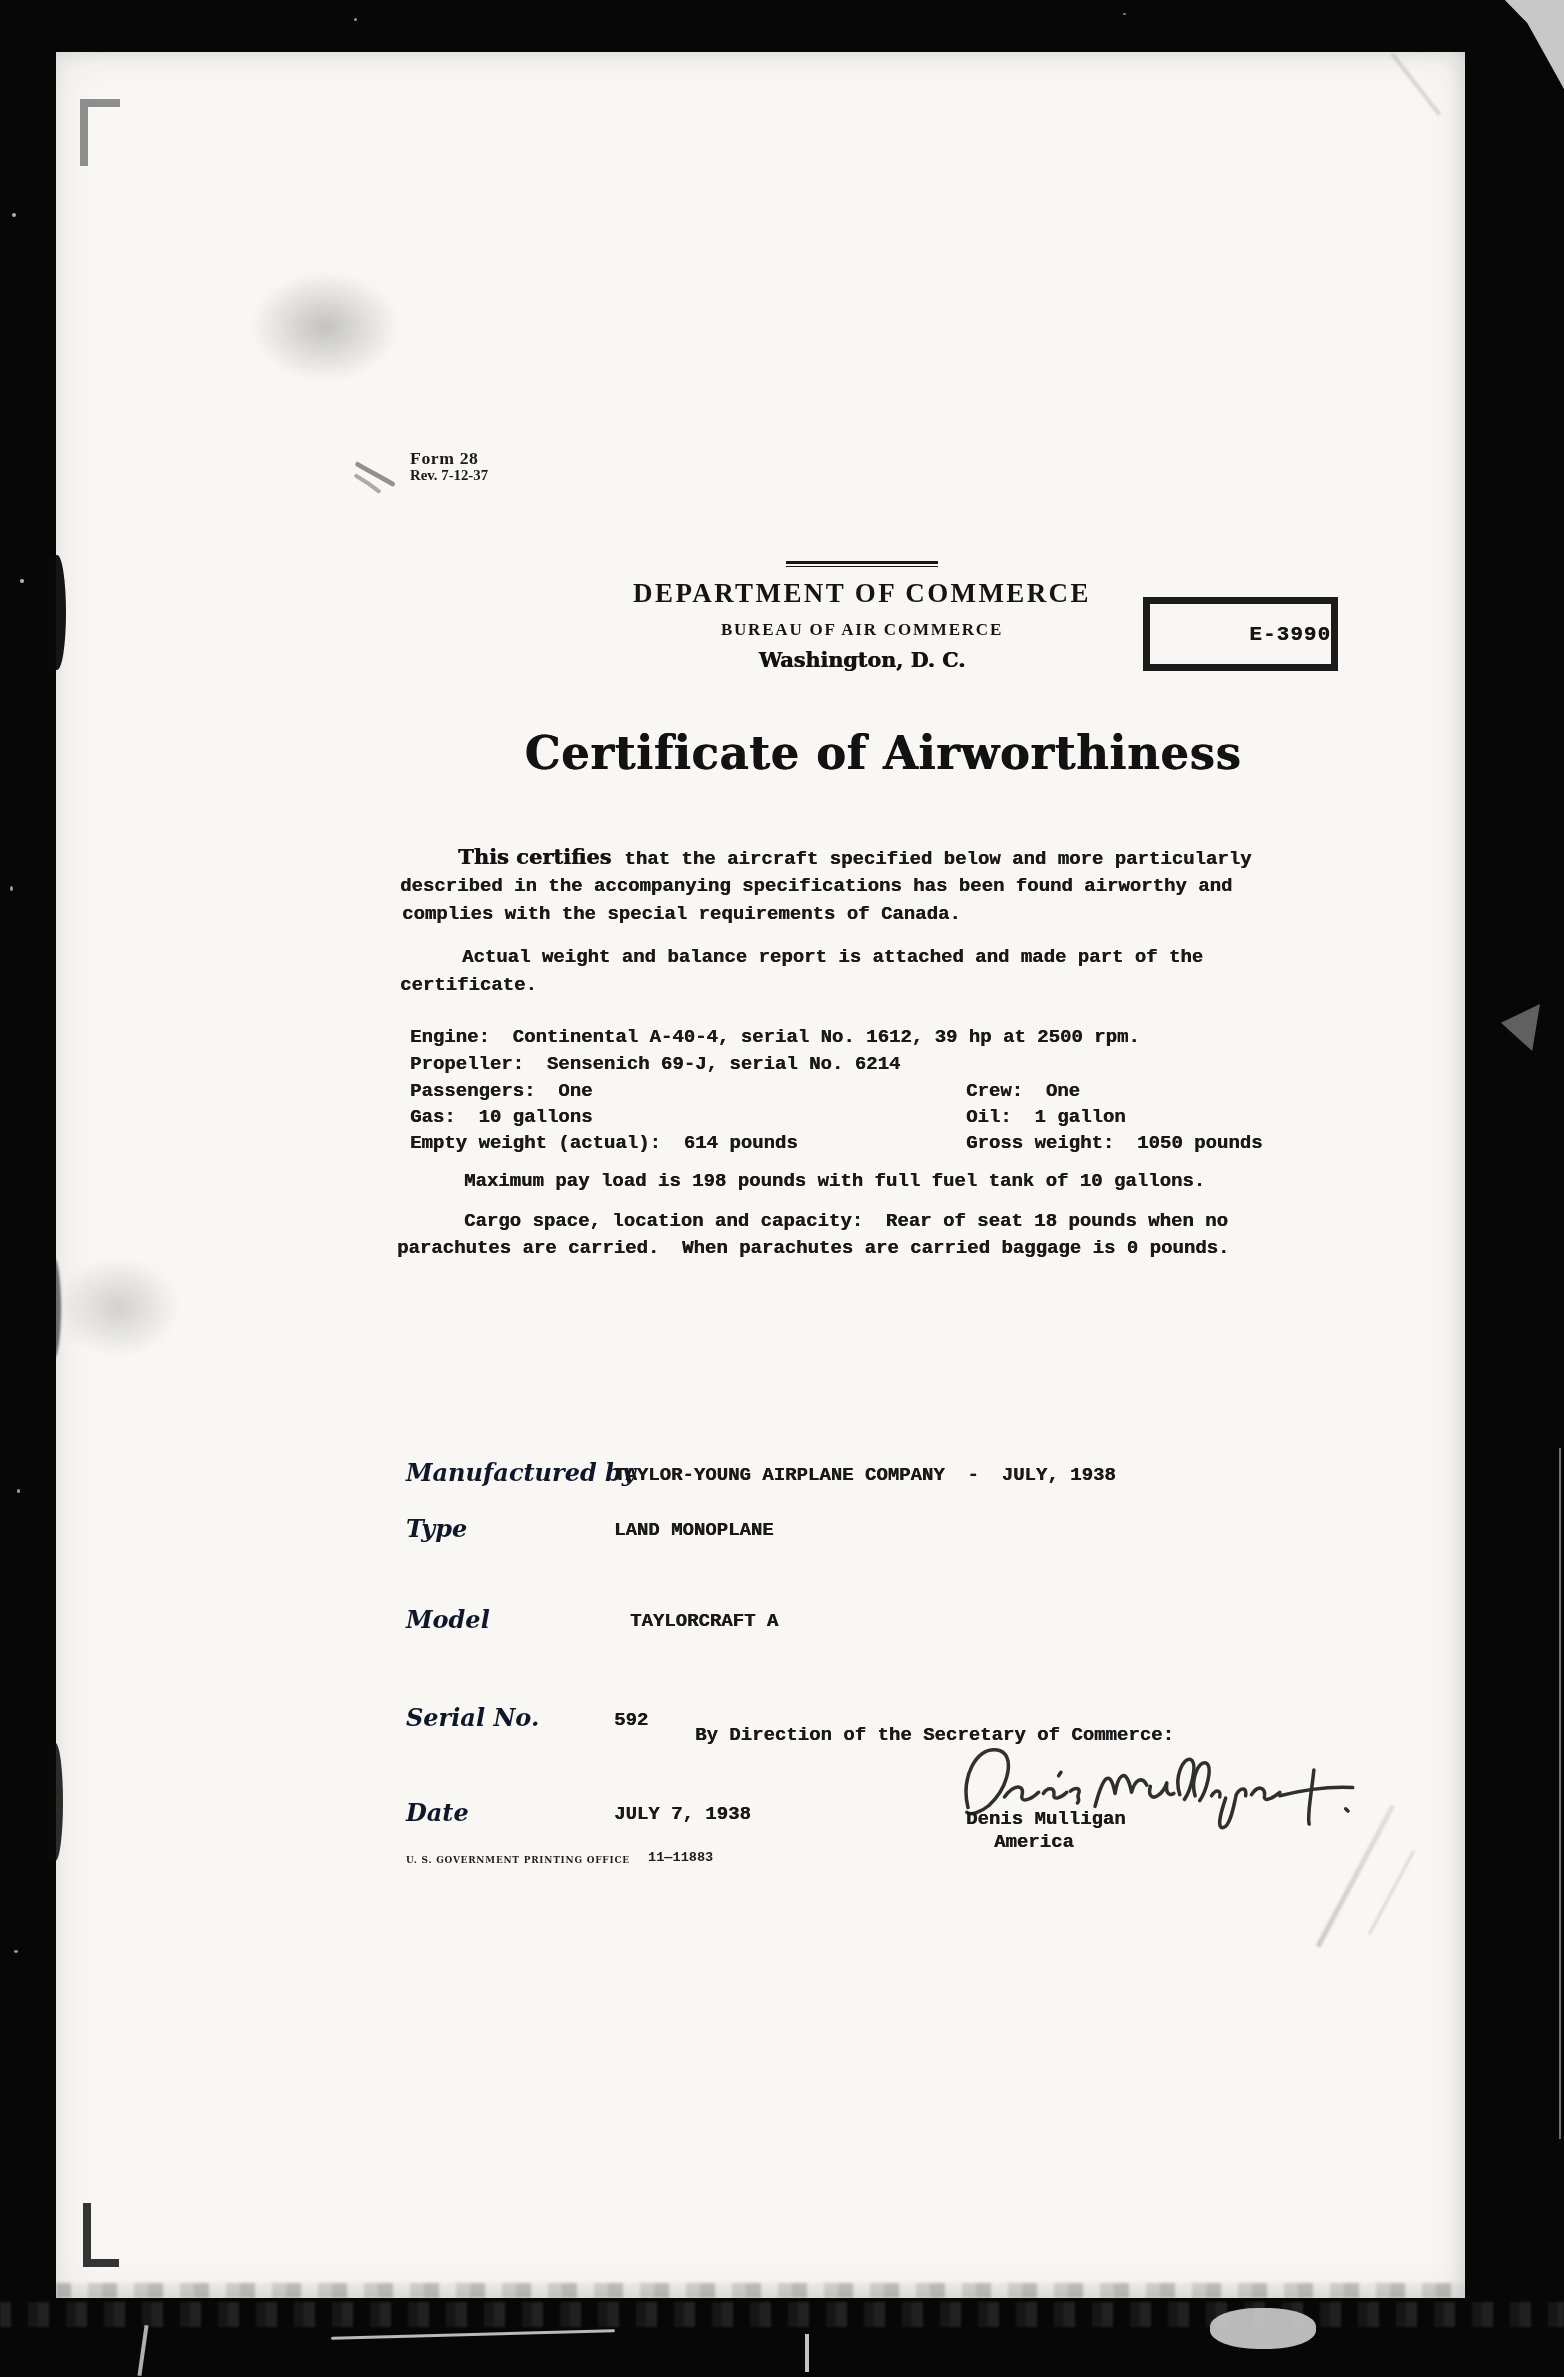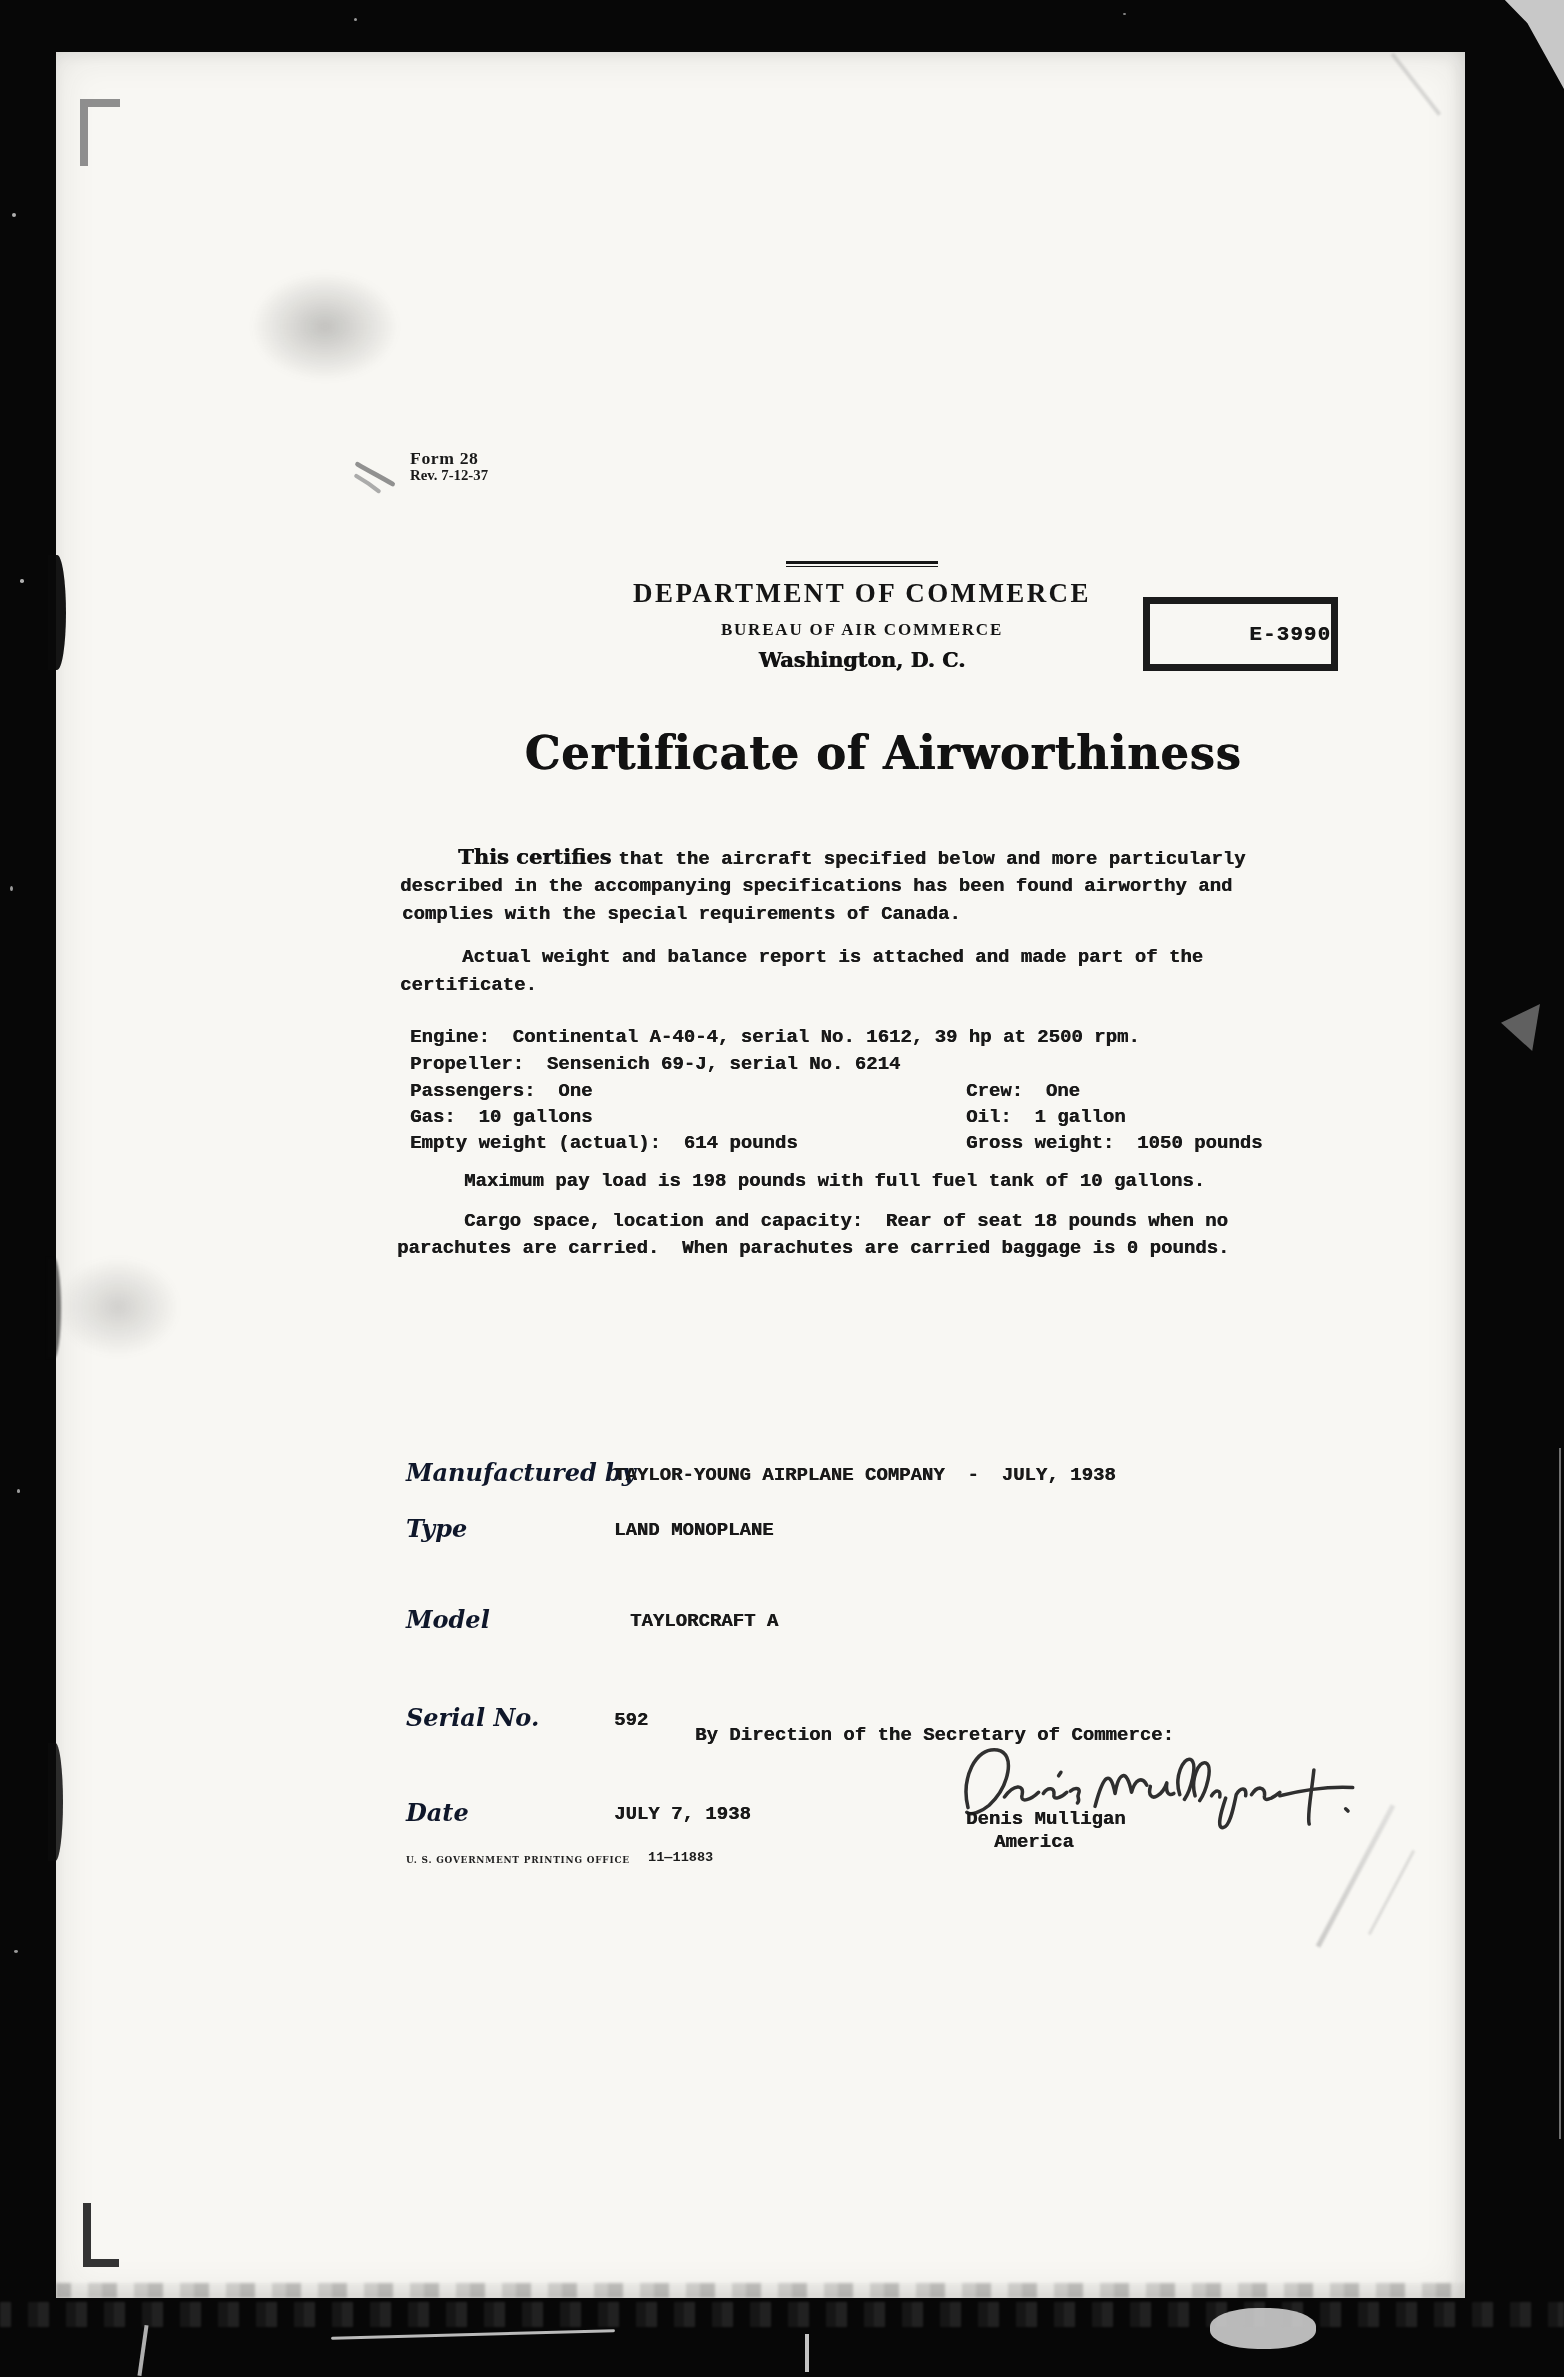--- a/index.html
+++ b/index.html
@@ -49,21 +49,21 @@
     display:flex;align-items:center;justify-content:center;
   }
   .ref-box span{
     font-family:"Liberation Mono","DejaVu Sans Mono",monospace;
     font-weight:700;font-size:20.7px;letter-spacing:1.2px;color:#161616;
     text-shadow:0.5px 0 0 #161616;
   }
   .doc-title{
     text-align:center;font-size:45px;letter-spacing:0.6px;transform:scaleY(1.03);
   }
-  .cert-lead{font-size:21px;margin-right:7px;}
+  .cert-lead{font-size:21px;margin-right:13px;}
   .corner-tl{
     width:32px;height:59px;border-top:8.3px solid #7d7d7d;border-left:8.3px solid #7d7d7d;
     opacity:.85;filter:blur(0.4px);
   }
   .corner-bl{
     width:28px;height:56px;border-bottom:8.9px solid #262626;border-left:8.9px solid #262626;
     opacity:.93;filter:blur(0.4px);
   }
   .form-block{line-height:1.05;color:#1a1a1a;}
   .form-line1{font-size:17.7px;font-weight:700;letter-spacing:0.6px;}

